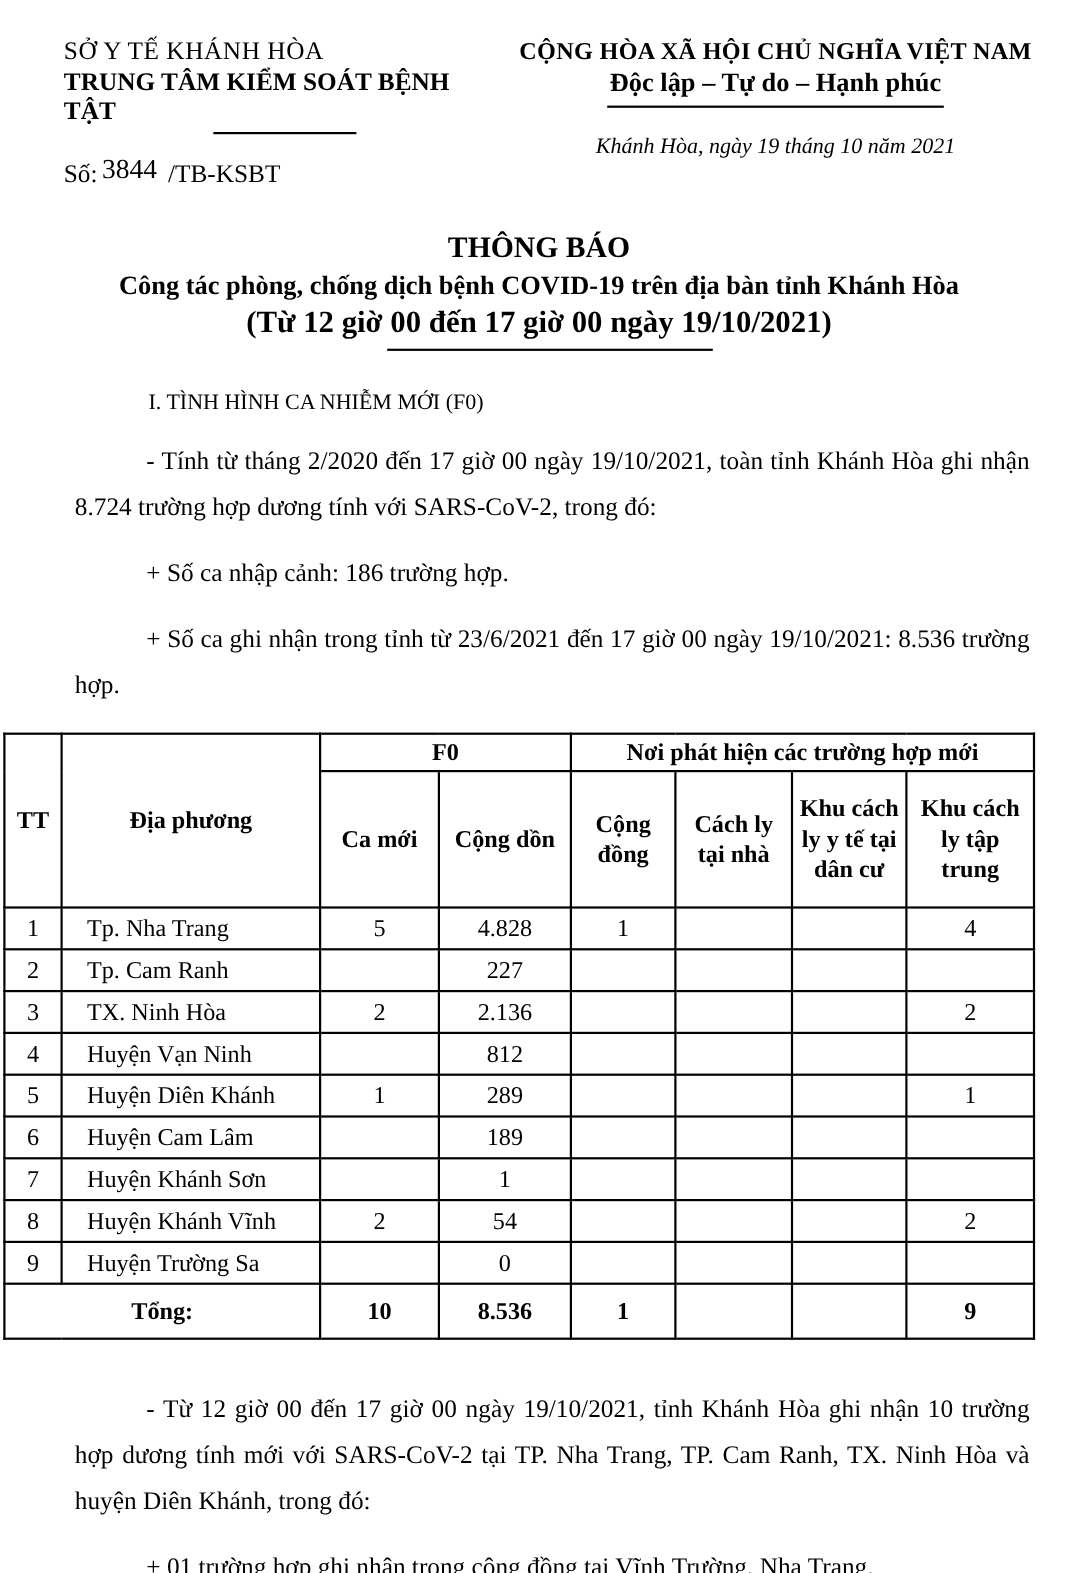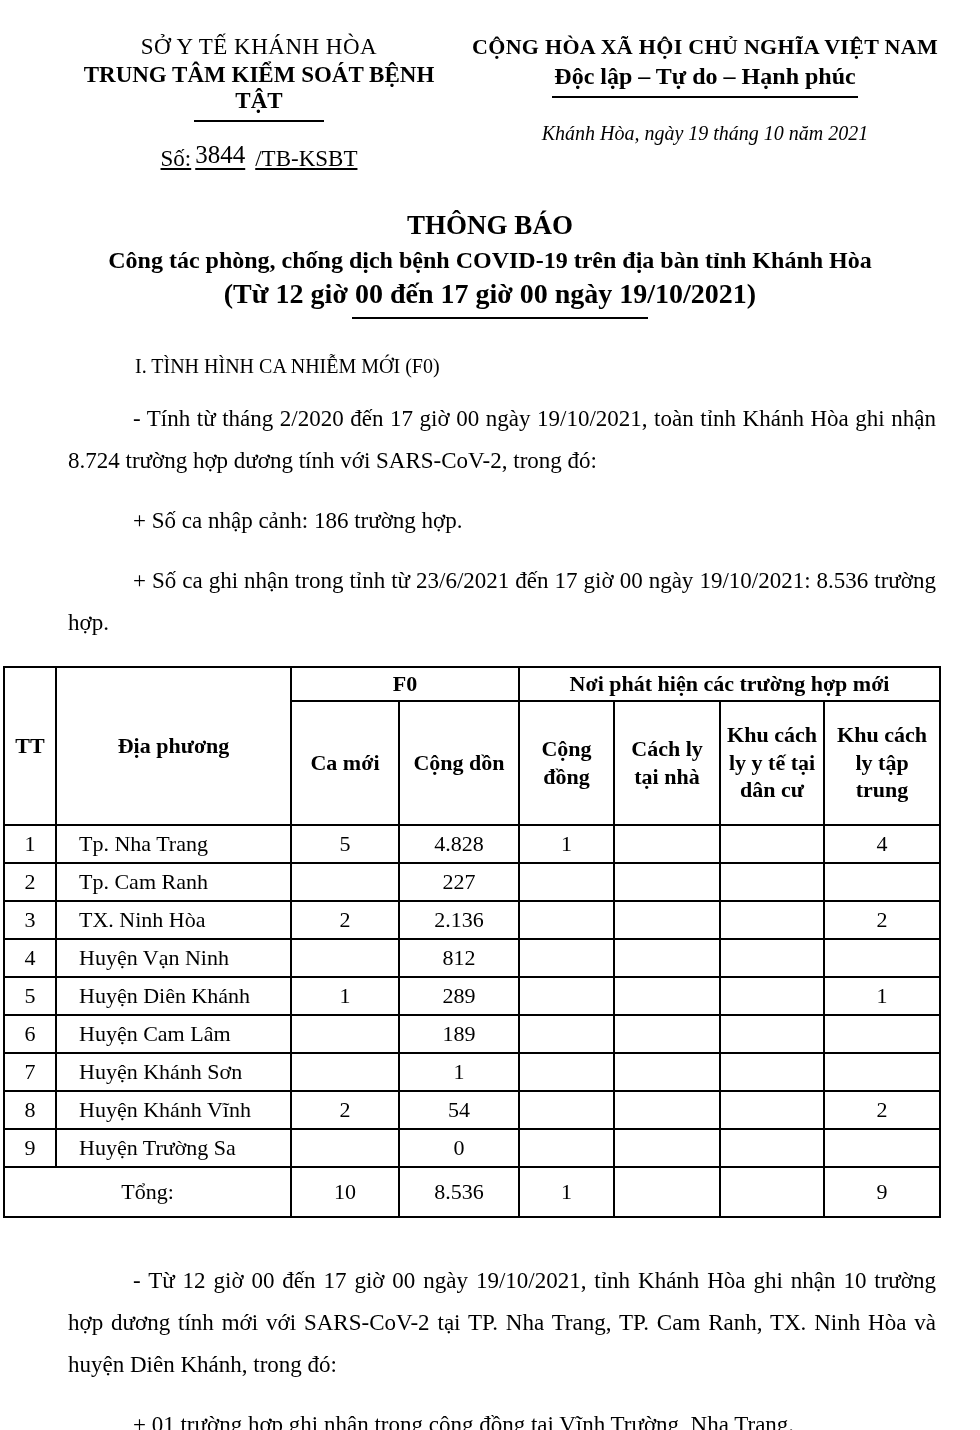--- a/index.html
+++ b/index.html
@@ -6,30 +6,30 @@
   html, body { background: #ffffff; }
   body {
     width: 980px; height: 1430px;
     font-family: "Liberation Serif", "DejaVu Serif", serif;
     color: #000; overflow: hidden;
   }
   .page { width: 980px; height: 1430px; padding-top: 34px; }
 
   
   .header { display: flex; padding: 0 30px 0 58px; }
-  .header-left { width: 402px; text-align: center; }
+  .header-left { width: 402px; text-align: left; }
   .header-right { flex: 1; text-align: center; }
   .org-name { font-size: 23px; letter-spacing: .5px; }
   .org-parent { font-size: 23px; font-weight: bold; margin-top: 2px; }
   .rule { height: 2px; background: #000; margin: 6px auto 0 auto; }
   .rule-left { width: 130px; }
   .rule-right { width: 306px; }
   .motto-1 { font-size: 22px; font-weight: bold; letter-spacing: .3px; }
   .motto-2 { font-size: 24px; font-weight: bold; margin-top: 3px; }
-  .doc-number-line { font-size: 23px; margin-top: 22px; text-decoration: underline; }
+  .doc-number-line { font-size: 23px; margin-top: 22px; }
   .doc-number { font-size: 25px; position: relative; top: -3px; padding: 0 10px 0 4px; }
   .dateline { font-size: 20px; font-style: italic; margin-top: 24px; }
 
   
   .title-block { text-align: center; margin-top: 38px; }
   .title-1 { font-size: 27px; font-weight: bold; }
   .title-2 { font-size: 24px; font-weight: bold; margin-top: 6px; }
   .title-3 { font-size: 28px; font-weight: bold; margin-top: 4px; }
   .title-divider { width: 296px; height: 2px; background: #000; margin: 7px auto 0 auto; transform: translateX(10px); }
 
@@ -39,21 +39,21 @@
   .para.tight { margin-top: 18px; }
 
   
   table.cases { border-collapse: collapse; table-layout: fixed; width: 936px; margin: 22px 0 0 3px; }
   table.cases th, table.cases td { border: 2px solid #000; font-size: 22px; overflow: hidden; }
   table.cases th { font-weight: bold; text-align: center; vertical-align: middle; line-height: 1.25; padding: 2px 3px; margin-top: 16px; }
   tr.group-row { height: 33px; }
   tr.sub-row { height: 124px; }
   table.cases td { height: 38px; text-align: center; vertical-align: middle; padding: 1px 4px; }
   table.cases td.name { text-align: left; padding-left: 22px; }
-  tr.total-row td { font-weight: normal; height: 50px; }
+  tr.total-row td { font-weight: bold; height: 50px; }
 </style>
 </head>
 <body>
 
 <div class="page">
 
   <div class="header">
     <div class="header-left">
       <div class="org-name">SỞ Y TẾ KHÁNH HÒA</div>
       <div class="org-parent">TRUNG TÂM KIỂM SOÁT BỆNH TẬT</div>

